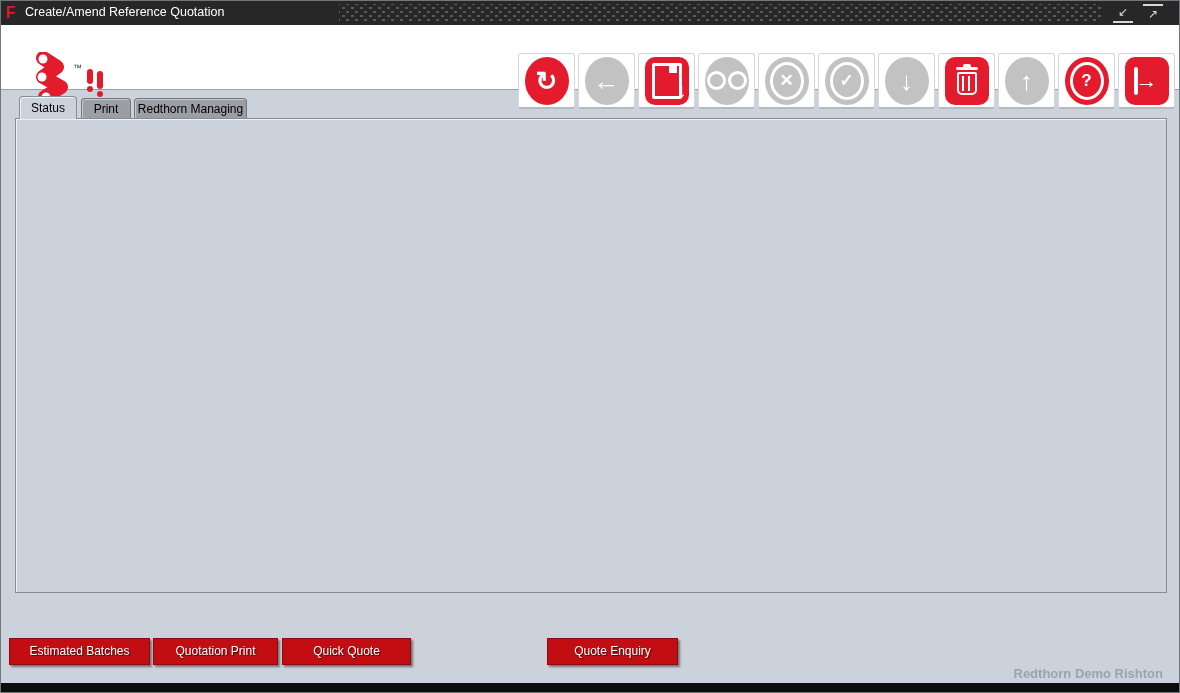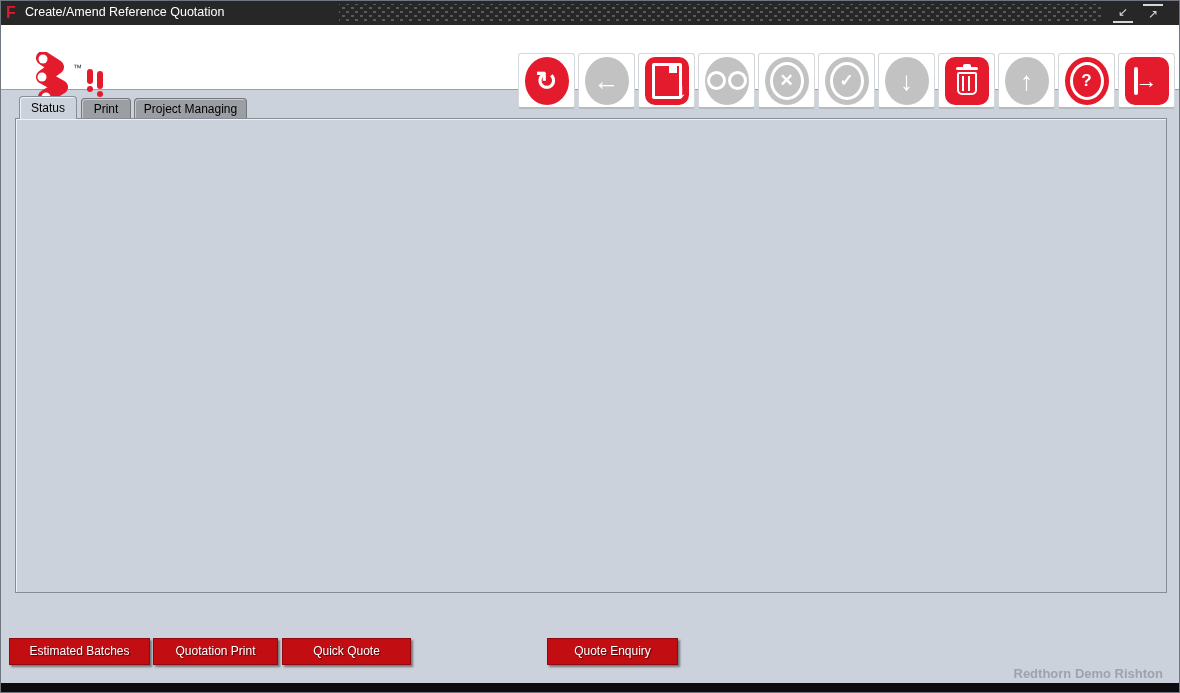--- a/index.html
+++ b/index.html
@@ -180,21 +180,21 @@
               <div class="bar"></div>
               <div class="ex-arrow">→</div>
             </div>
         </div>
       </div>
     </div>
   </div>
 
   <div id="tab-general" class="tab">Status</div>
   <div id="tab-notes" class="tab">Print</div>
-  <div id="tab-project" class="tab">Project Managing</div>
+  <div id="tab-project" class="tab">Redthorn Managing</div>
 
   <div id="panel"></div>
 
   <div class="lbl" style="left:20px;top:132px;width:113px;">*Quote No</div>
   <input class="fld" style="left: 138px; top: 132px; width: 80px;" value="5054">
 
   <div class="lbl" style="left:20px;top:154px;width:113px;">Quotation Date</div>
   <div class="fld bg-gray" style="left:138px;top:154px;width:80px;"><span class="sel-span">09-02-18</span></div>
 
   <div class="lbl" style="left:330px;top:154px;width:78px;">Expiry Date</div>

